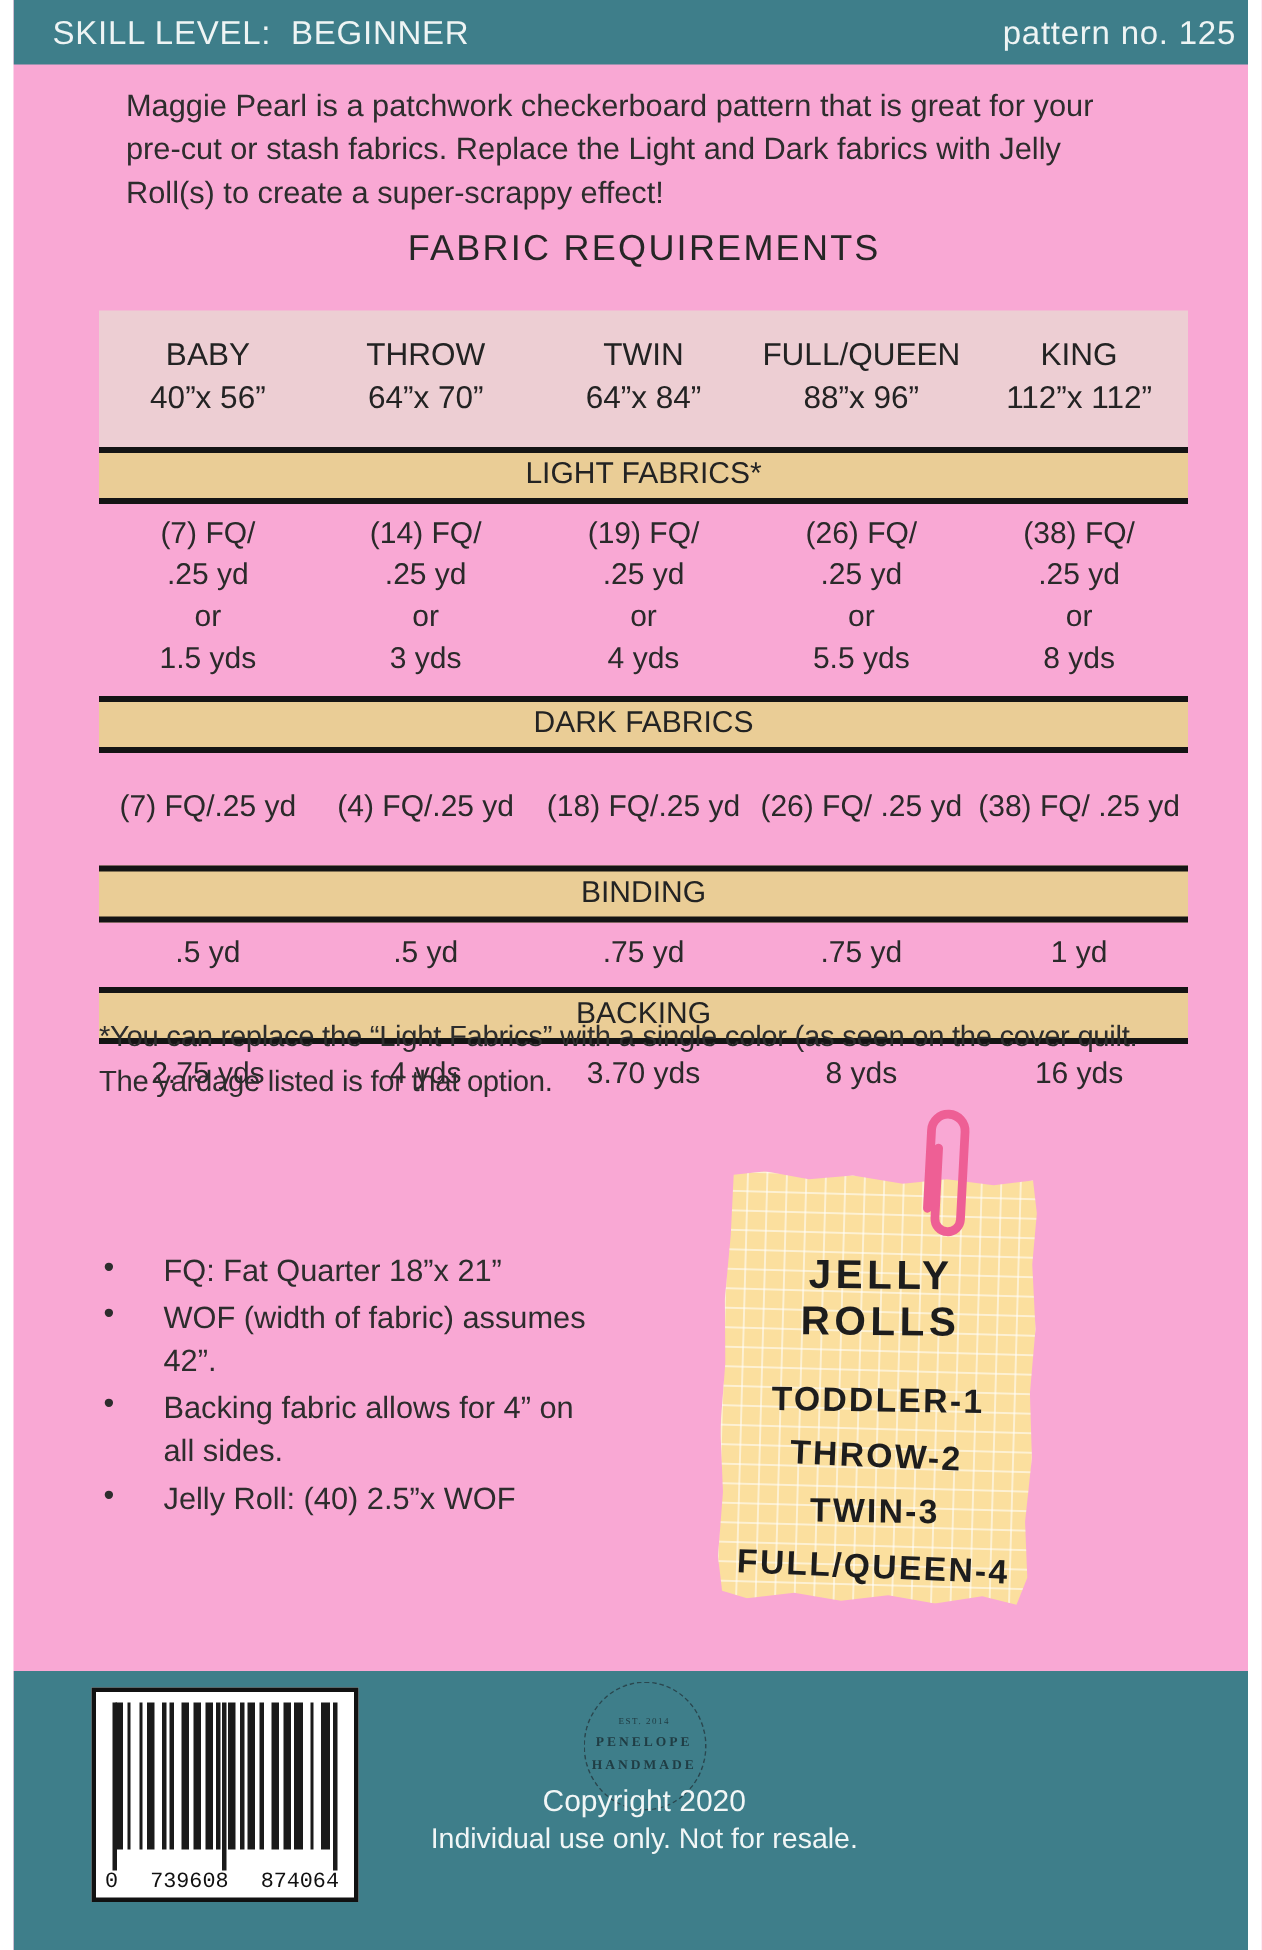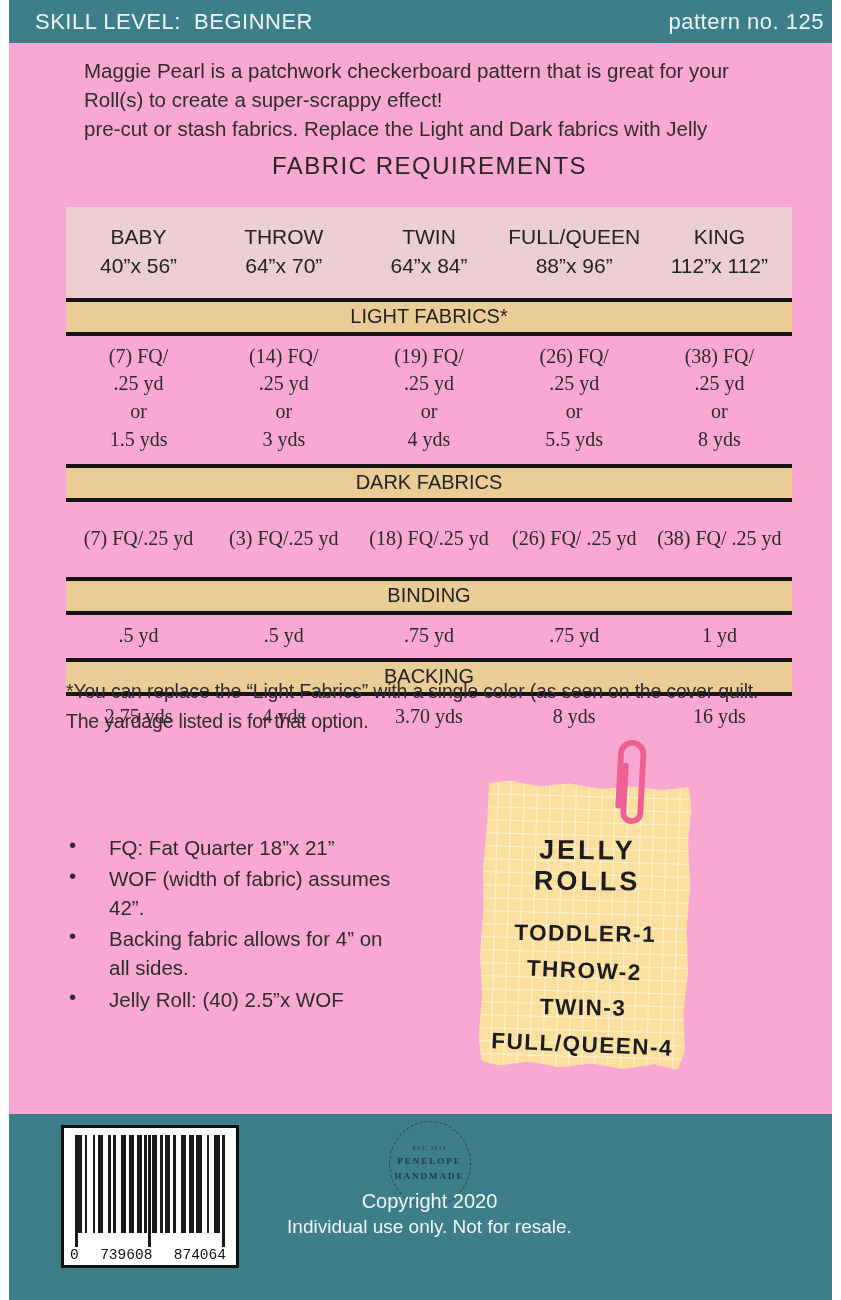--- a/index.html
+++ b/index.html
@@ -26,21 +26,21 @@
     font-size:24px; letter-spacing:1.5px; color:#262626;
   }
   .ftable { position:absolute; top:207px; left:57px; width:726px; color:#232323; }
   .cols { display:grid; grid-template-columns:repeat(5,1fr); text-align:center; }
   .pinkrow { background:#edced3; padding:15px 0 17px; font-size:21px; line-height:1.4; }
   .pinkrow .cname, .pinkrow .csize { display:block; }
   .band {
     border-top:4px solid #141414; border-bottom:4px solid #141414;
     background:#eacd96; text-align:center; font-size:20px; padding:3px 0 4px;
   }
-  .vals { font-size:20px; color:#2a2a2a;font-family:Liberation Serif, serif; }
+  .vals { font-size:20px; color:#2a2a2a; }
   .light-vals { padding:7px 0 11px; line-height:1.38; }
   .light-vals span { display:block; }
   .dark-vals { padding:25px 0 27px; }
   .one-line { padding:9px 0 11px; }
   
   .footnote { position:absolute; top:676px; left:57px; font-size:19.5px; line-height:1.55; letter-spacing:-.2px; }
   .footnote div { white-space:nowrap; }
   
   .bullets { position:absolute; top:833px; left:60px; font-size:20.5px; color:#2d2d2d; }
   .bullet-item { display:flex; margin-bottom:2px; }
@@ -103,22 +103,22 @@
 
 <div class="page">
 
   <div class="topbar">
     <span class="skill">SKILL LEVEL:  BEGINNER</span>
     <span>pattern no. 125</span>
   </div>
 
   <div class="intro">
     <div>Maggie Pearl is a patchwork checkerboard pattern that is great for your</div>
+    <div>pre-cut or stash fabrics. Replace the Light and Dark fabrics with Jelly</div>
     <div>Roll(s) to create a super-scrappy effect!</div>
-    <div>pre-cut or stash fabrics. Replace the Light and Dark fabrics with Jelly</div>
   </div>
 
   <div class="fr-title">FABRIC REQUIREMENTS</div>
 
   <div class="ftable">
 
     <div class="cols pinkrow">
       <div>
         <span class="cname">BABY</span>
         <span class="csize">40”x 56”</span>
@@ -173,21 +173,21 @@
         <span>.25 yd</span>
         <span>or</span>
         <span>8 yds</span>
       </div>
     </div>
 
     <div class="band">DARK FABRICS</div>
 
     <div class="cols vals dark-vals">
       <div>(7) FQ/.25 yd</div>
-      <div>(3) FQ/.25 yd</div>
+      <div>(4) FQ/.25 yd</div>
       <div>(18) FQ/.25 yd</div>
       <div>(26) FQ/ .25 yd</div>
       <div>(38) FQ/ .25 yd</div>
     </div>
 
     <div class="band">BINDING</div>
 
     <div class="cols vals one-line">
       <div>.5 yd</div>
       <div>.5 yd</div>

